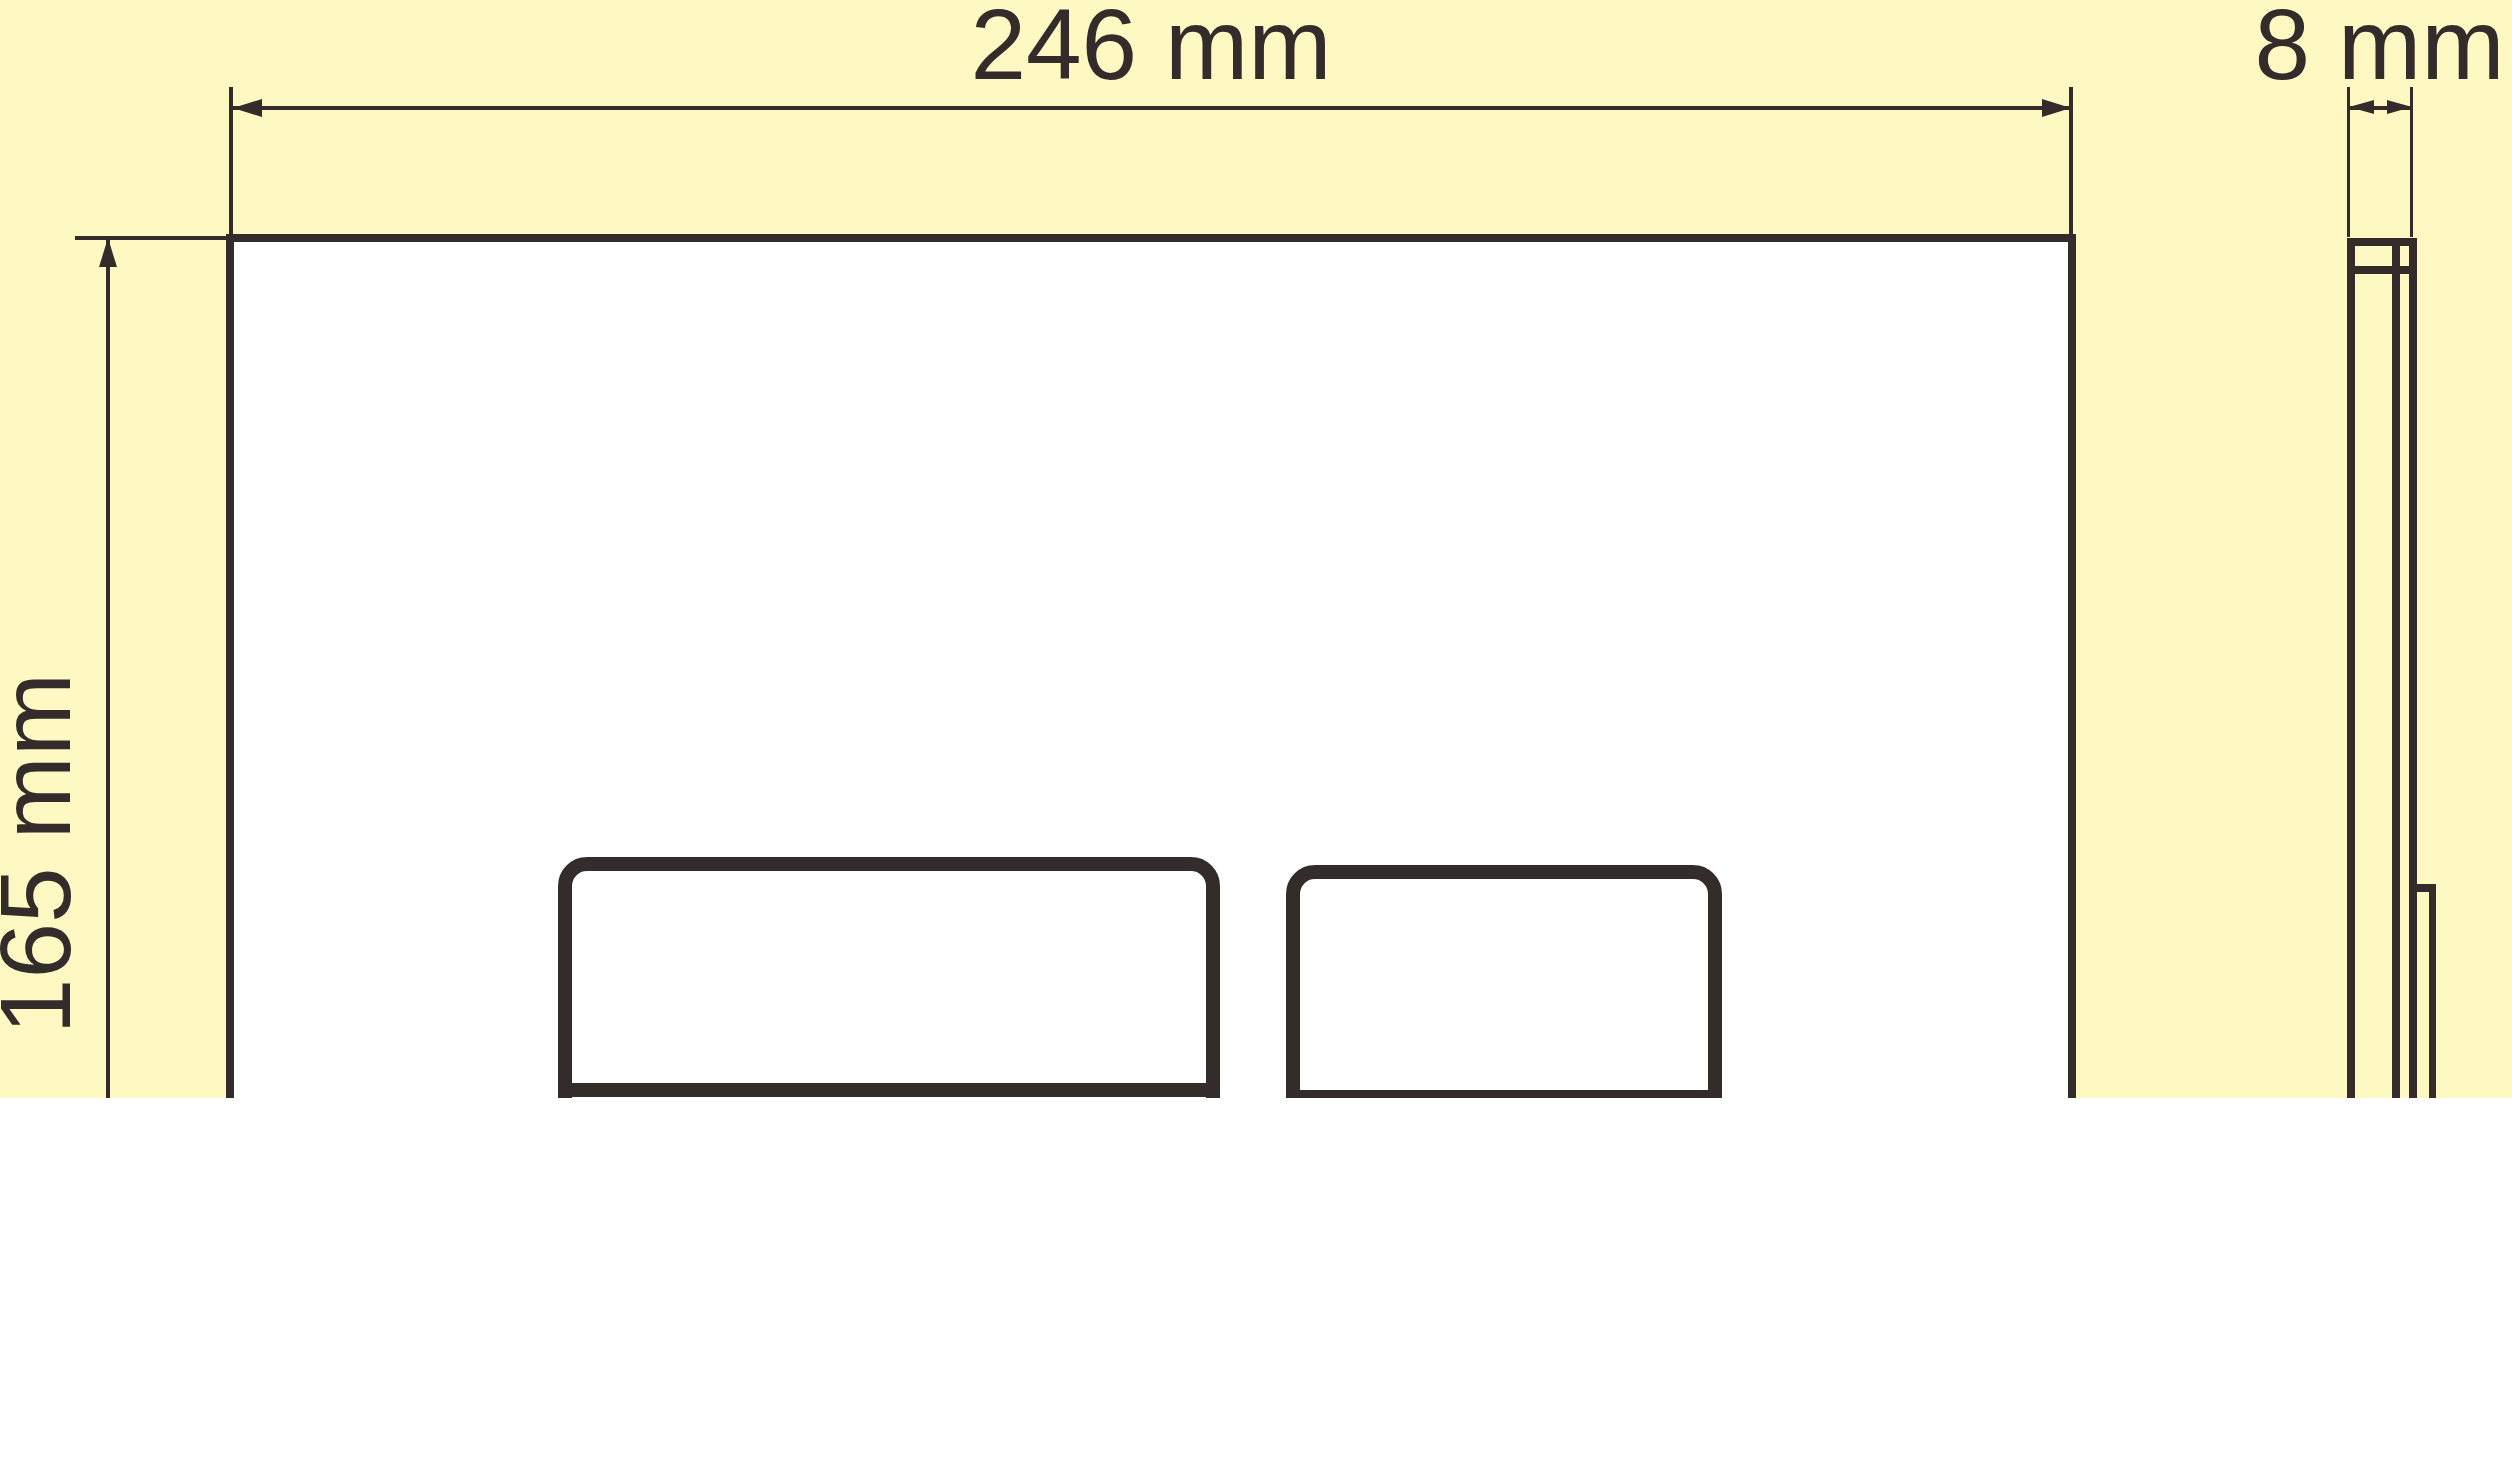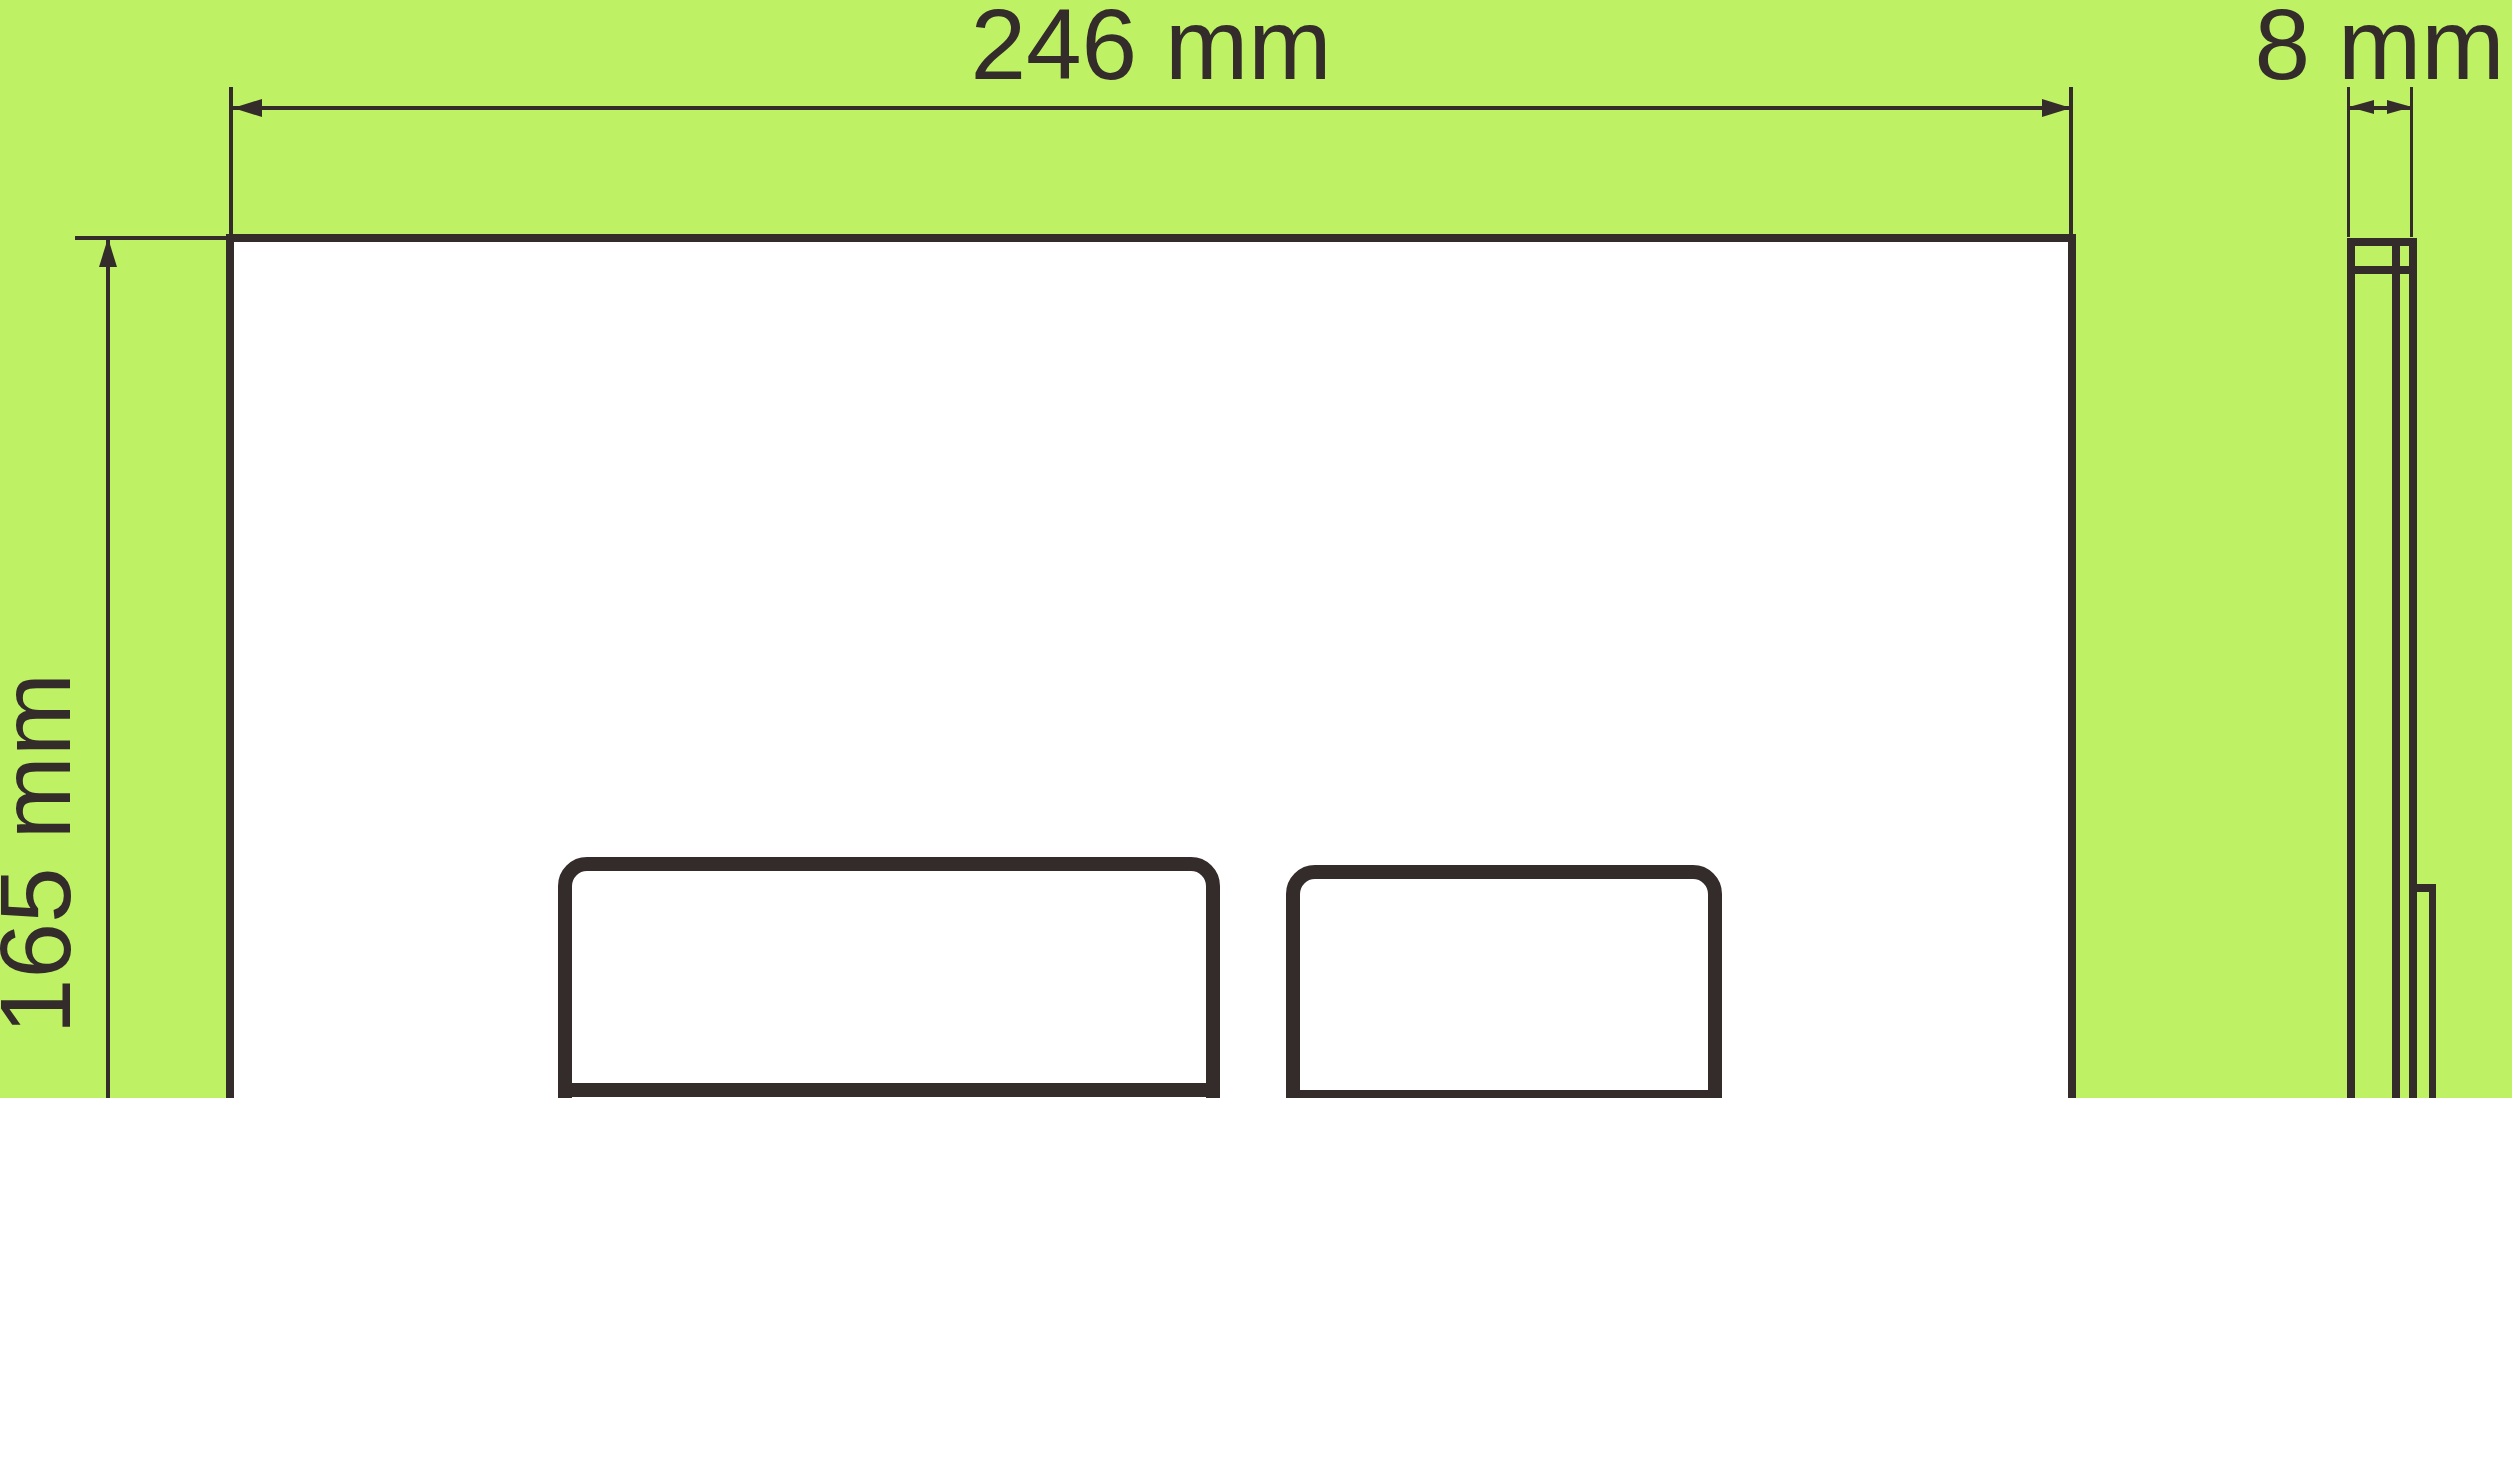--- a/index.html
+++ b/index.html
@@ -1,19 +1,19 @@
 <!DOCTYPE html>
 <html style="--line: #342c2b;font-size:10px"><head>
 <meta charset="utf-8">
 <style>
   html,body{margin:0;padding:0;background:#fff;}
   #canvas{
     position:relative;
     width:2512px;height:1098px;
-    background:#bef264;
+    background:#fef9c3;
     font-family:"Liberation Sans", sans-serif;
     overflow:hidden;
   }
   .ln{position:absolute;background:var(--line,#342c2b);}
   .arrow{position:absolute;width:0;height:0;}
   .dim-label{
     position:absolute;
     color:var(--line,#342c2b);
     font-size:100px;
     line-height:101px;

